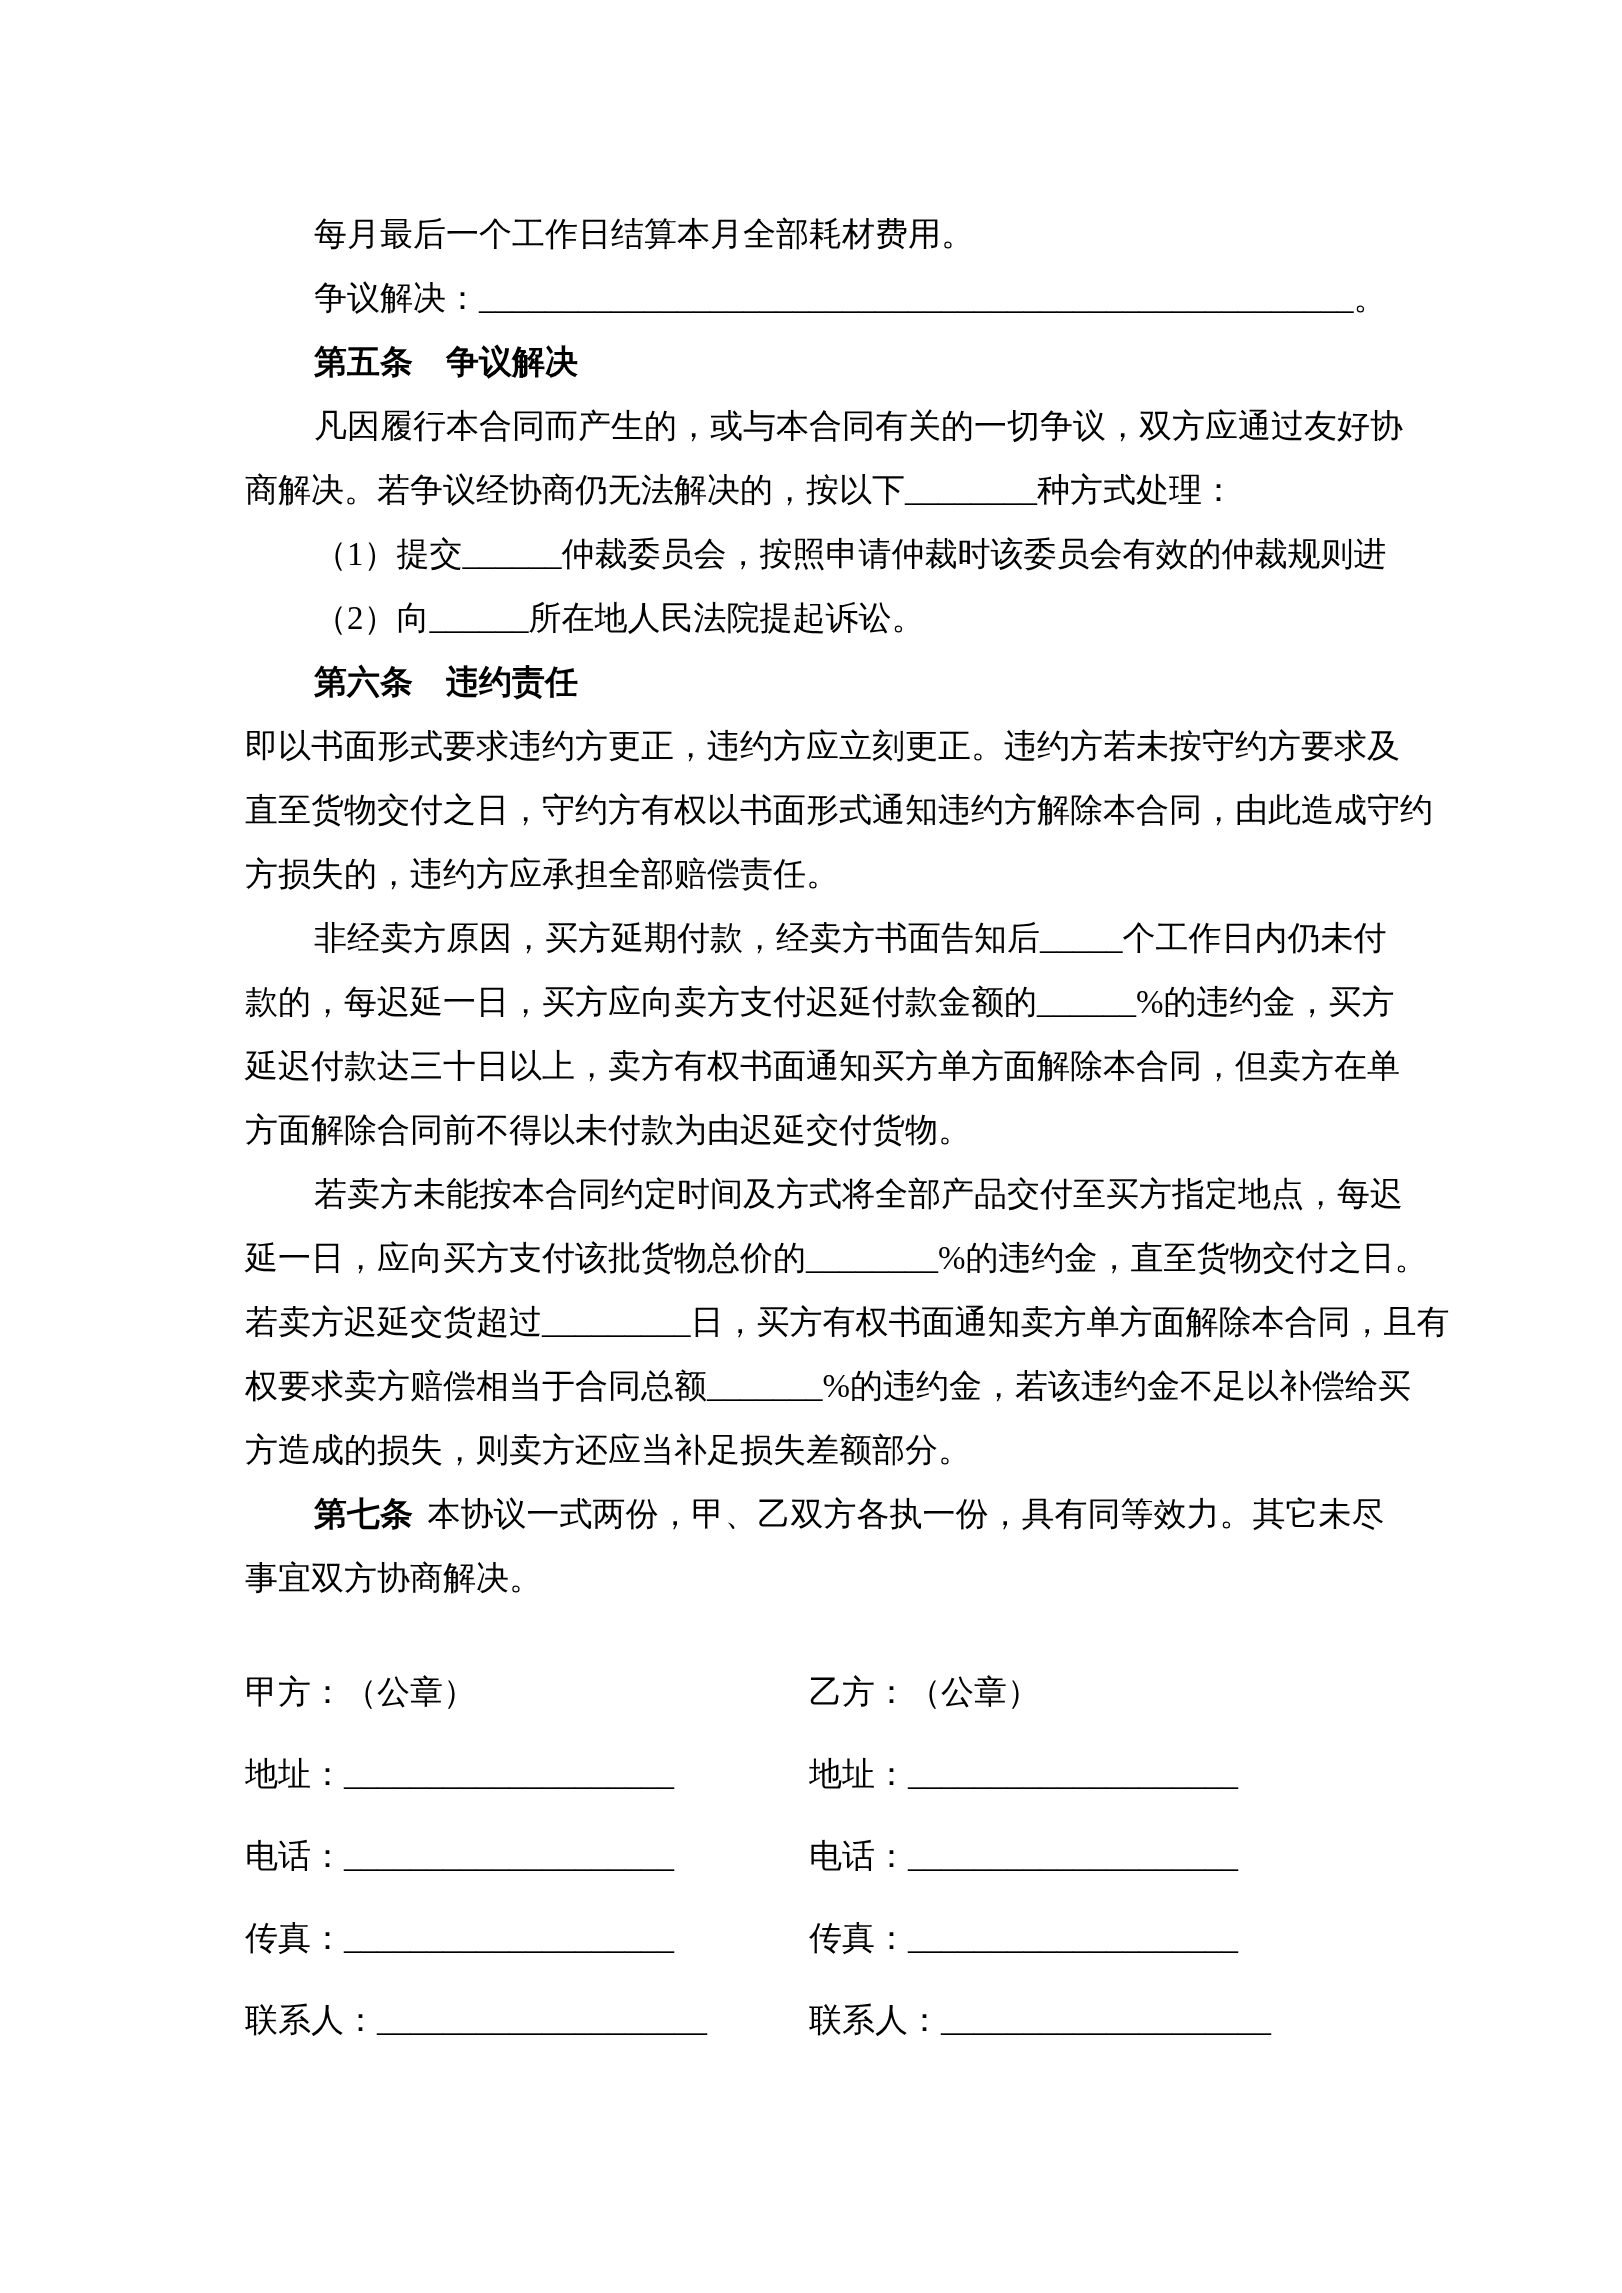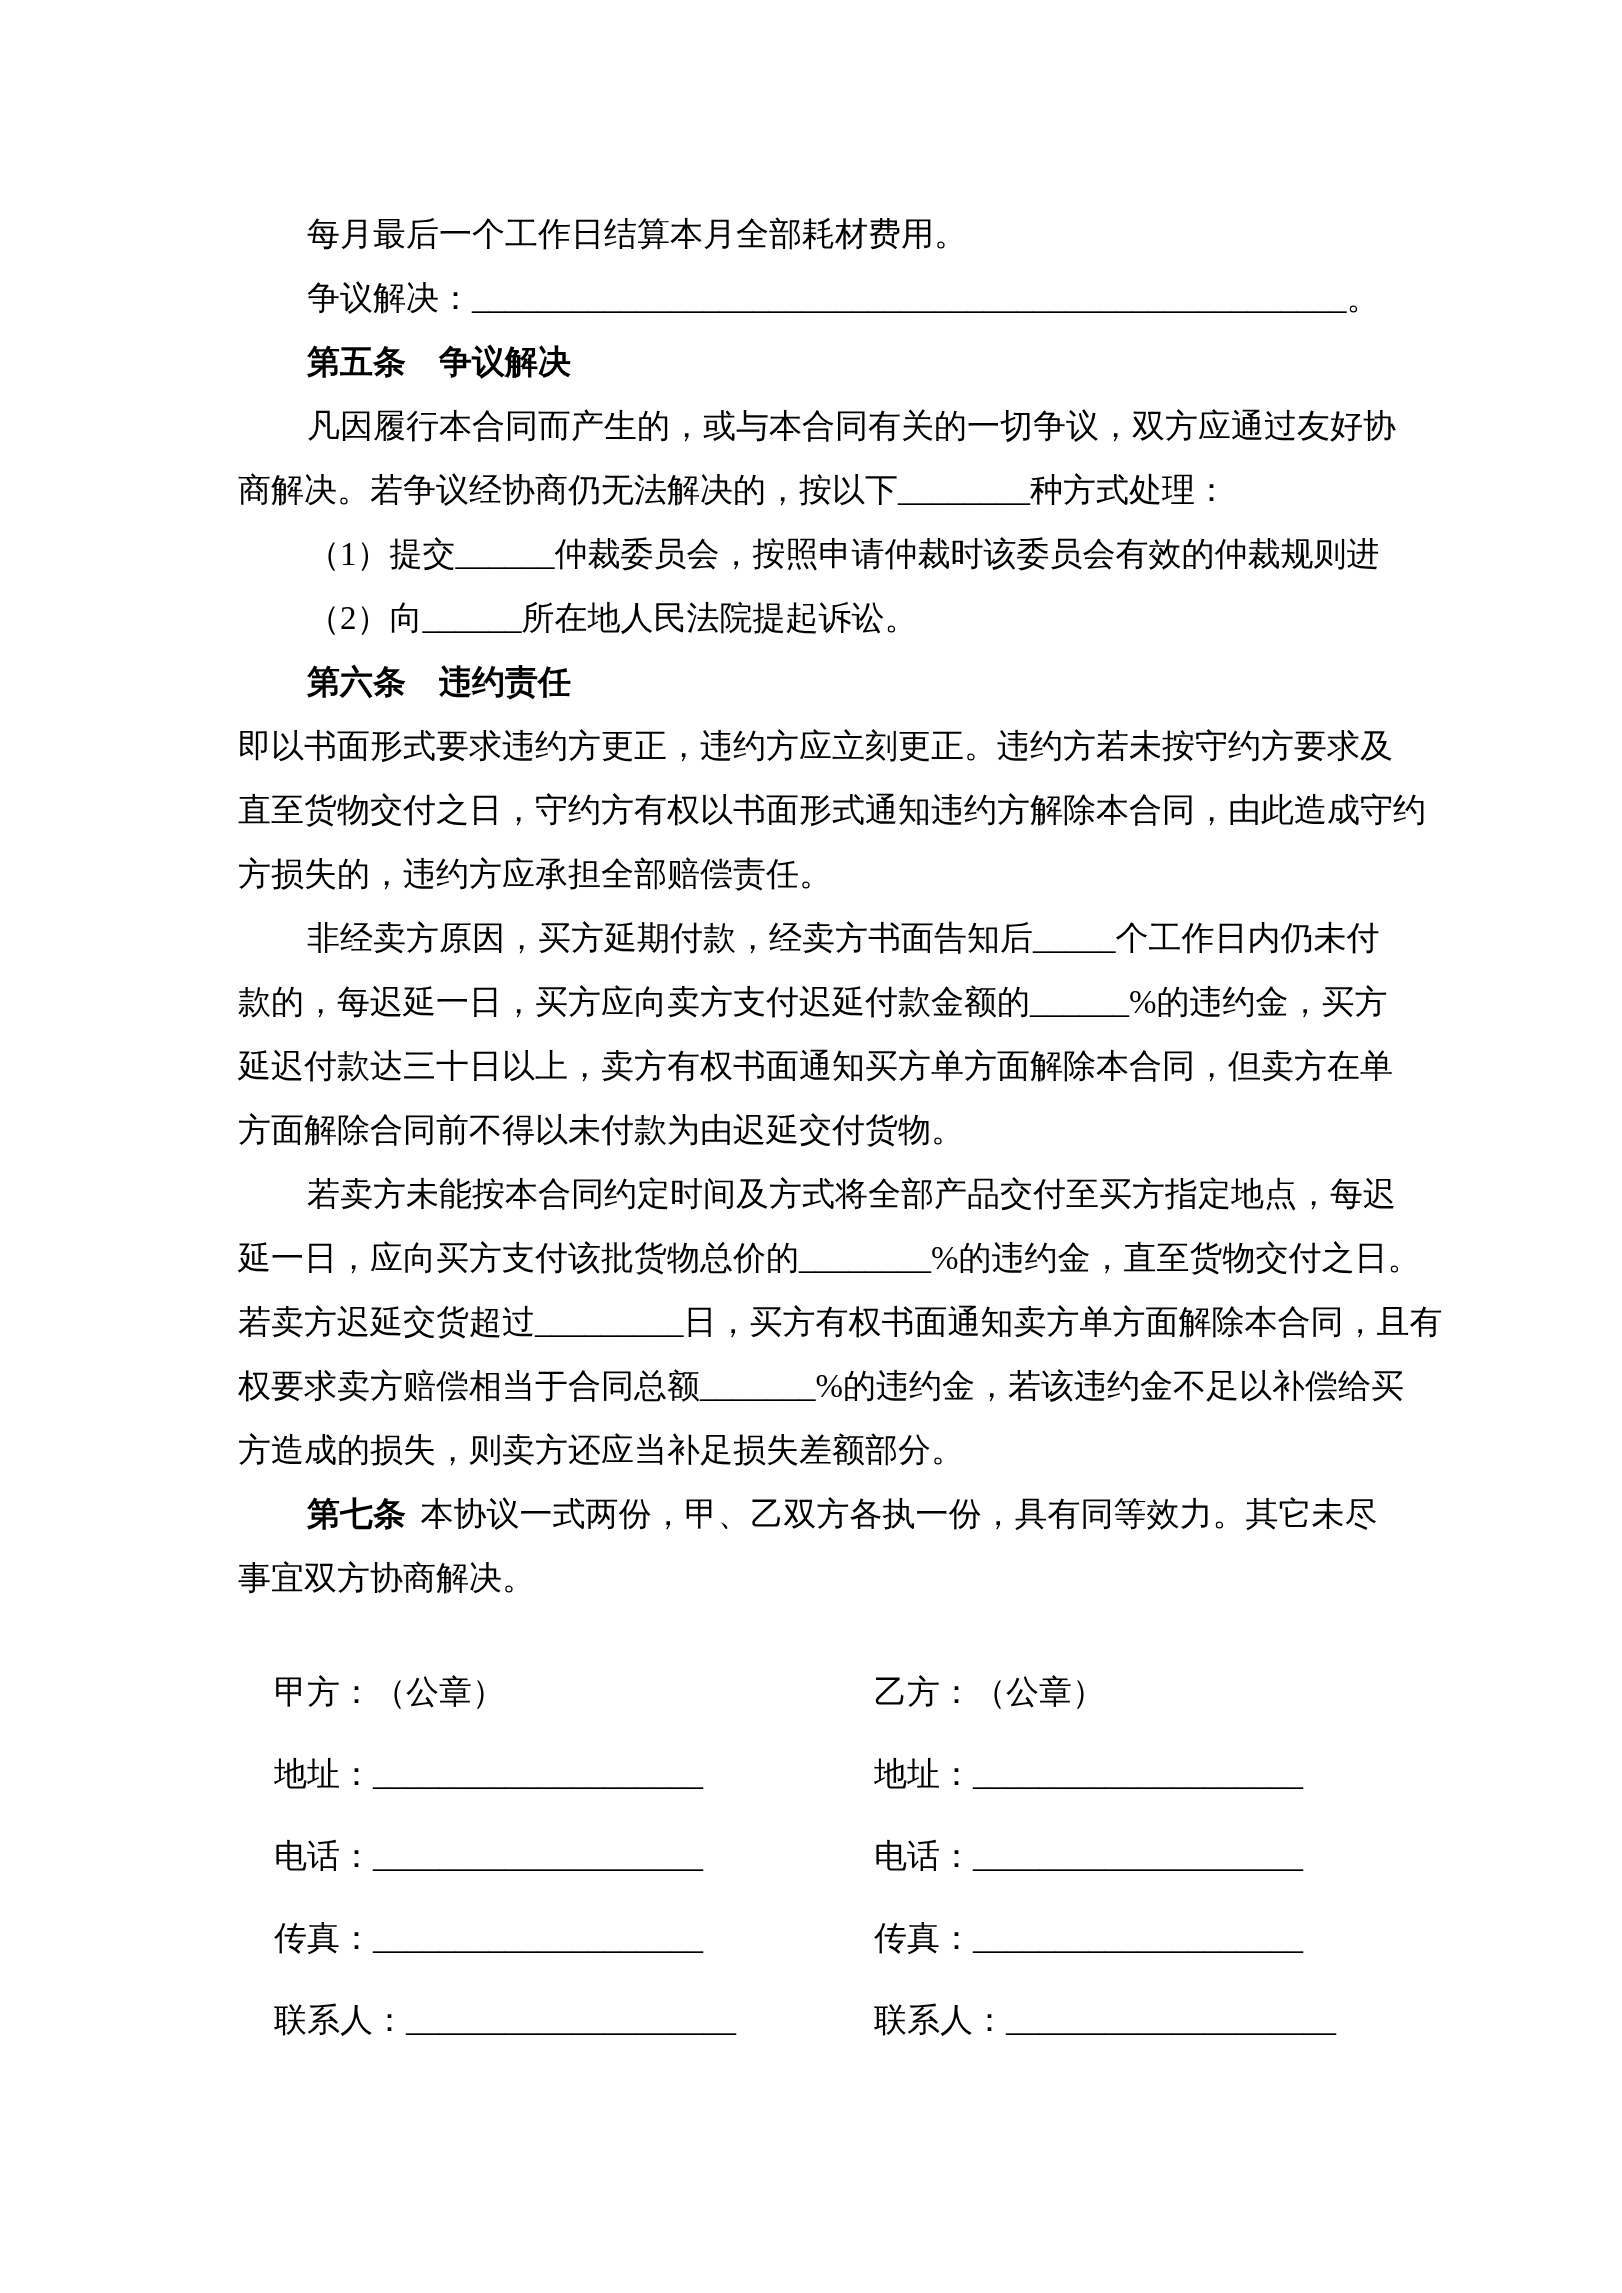--- a/index.html
+++ b/index.html
@@ -11,21 +11,21 @@
     position: relative;
     width: 1623px;
     height: 2294px;
     background: #ffffff;
     color: #000000;
     font-family: "Liberation Serif", "DejaVu Serif", serif;
     overflow: hidden;
   }
   .doc-body {
     position: absolute;
-    left: 238px;
+    left: 245px;
     top: 202px;
     width: 1146px;
   }
   .line {
     font-size: 33px;
     line-height: 64px;
     height: 64px;
     white-space: nowrap;
   }
   .line.indent {
@@ -40,21 +40,20 @@
     text-align: center;
   }
   .signature-block {
     margin-top: 41px;
     display: flex;
     flex-direction: row;
   }
   .sig-col {
     width: 564px;
     flex: 0 0 564px;
-    margin-left: 36px;
   }
   .sig-line {
     font-size: 33px;
     line-height: 82px;
     height: 82px;
     white-space: nowrap;
   }
 </style>
 </head>
 <body>

